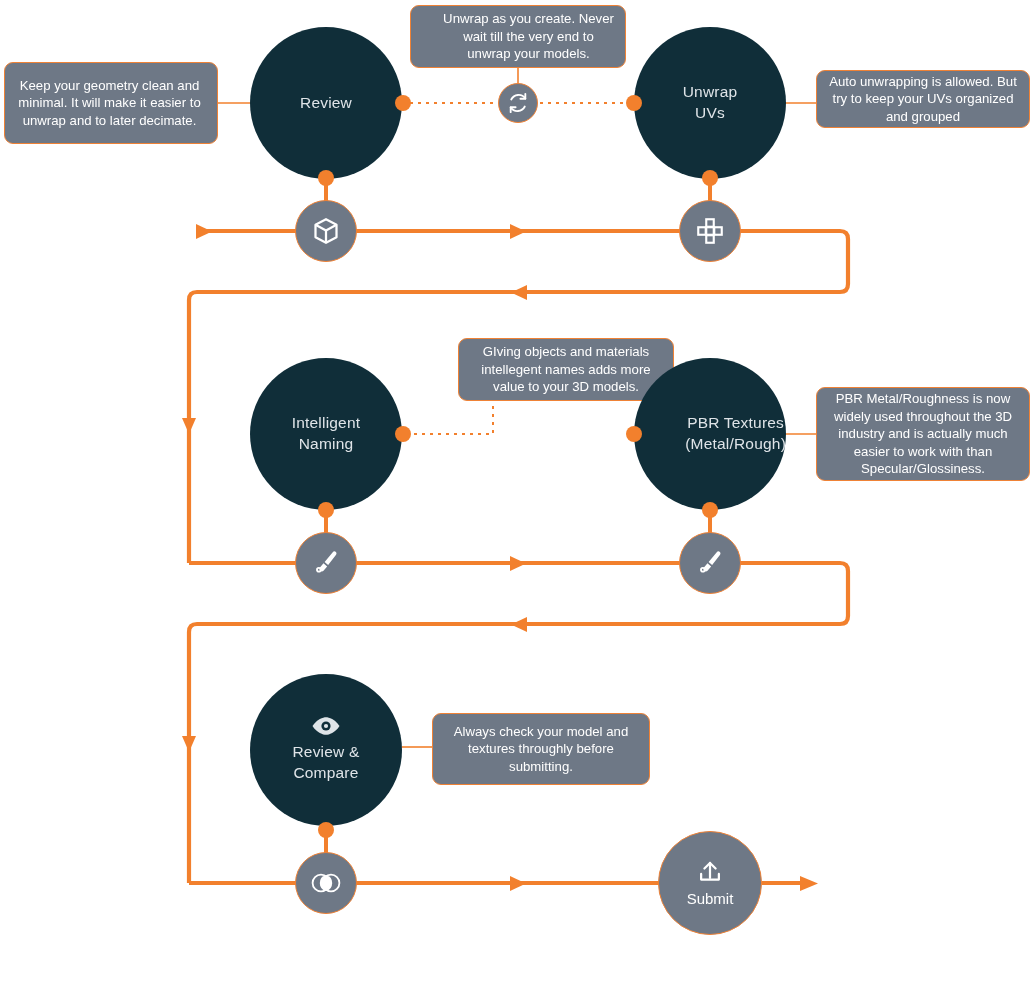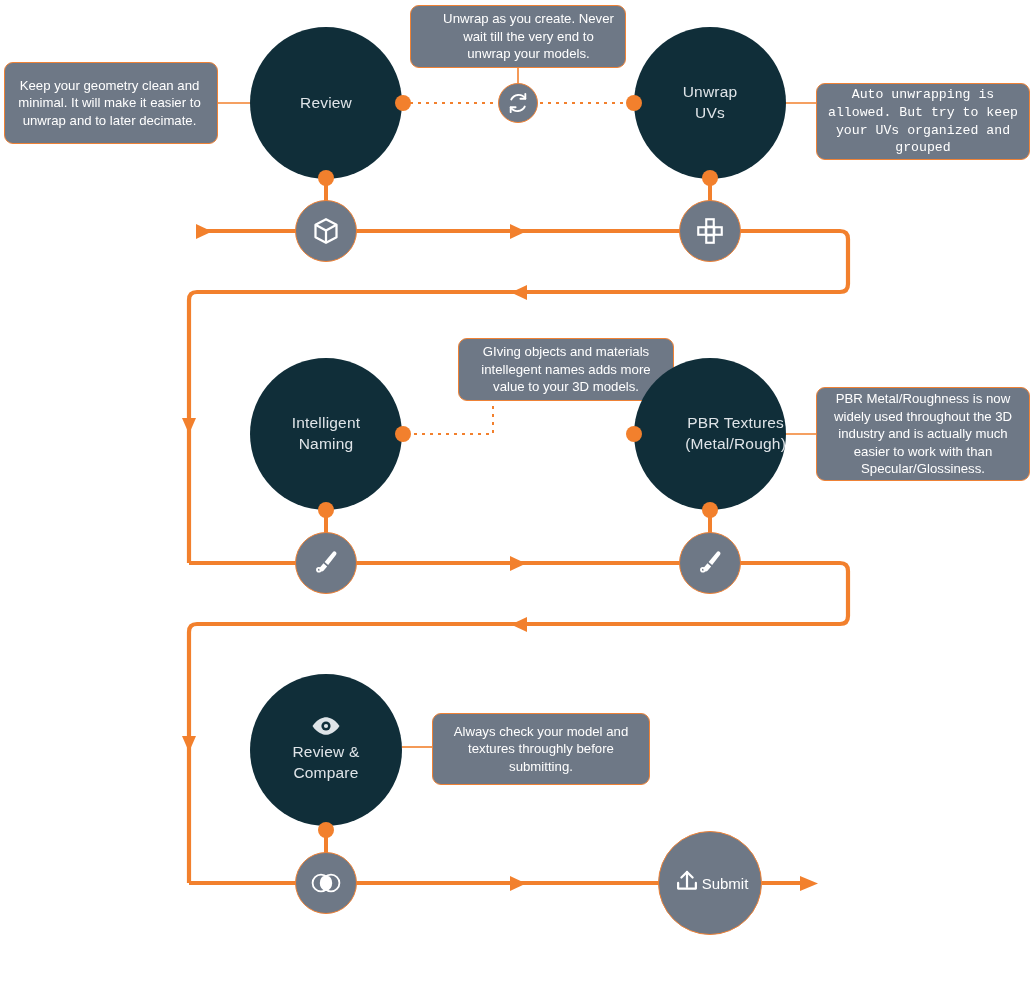--- a/index.html
+++ b/index.html
@@ -89,20 +89,21 @@
 
   
   .terminal {
     position: absolute;
     width: 104px;
     height: 104px;
     border-radius: 50%;
     background: #6e7886;
     border: 1.8px solid #ef8236;
     display: flex;
+    flex-direction: column;
     align-items: center;
     justify-content: center;
     box-sizing: border-box;
     color: #ffffff;
     font-size: 15px;
   }
   .terminal svg { display: block; margin-bottom: 3px; }
 
   
   .badge {
@@ -196,21 +197,21 @@
     <span>Unwrap as you create. Never wait till the very end to unwrap your models.</span>
   </div>
 
   <div class="stage-node" style="left:634px; top:27px; width:152px; height:152px;">
     <span class="label">Unwrap
 UVs</span>
   </div>
   <div class="dot" style="left:626px; top:95px;"></div>
   <div class="dot" style="left:702px; top:170px;"></div>
 
-  <div class="note" style="left:816px; top:83px; width:214px; height:77px;font-family:Liberation Mono, monospace;">
+  <div class="note" style="left:816px; top:70px; width:214px; height:58px;">
     <span>Auto unwrapping is allowed. But try to keep your UVs organized and grouped</span>
   </div>
 
   <div class="icon-node" style="left:295px; top:200px;">
     <svg width="30" height="30" viewBox="0 0 24 24" fill="none" stroke="#ffffff" stroke-width="1.8" stroke-linejoin="round">
       <path d="M12 2.6 L20.4 7 L20.4 17 L12 21.4 L3.6 17 L3.6 7 Z"></path>
       <path d="M3.6 7 L12 11.6 L20.4 7"></path>
       <path d="M12 11.6 L12 21.4"></path>
     </svg>
   </div>

